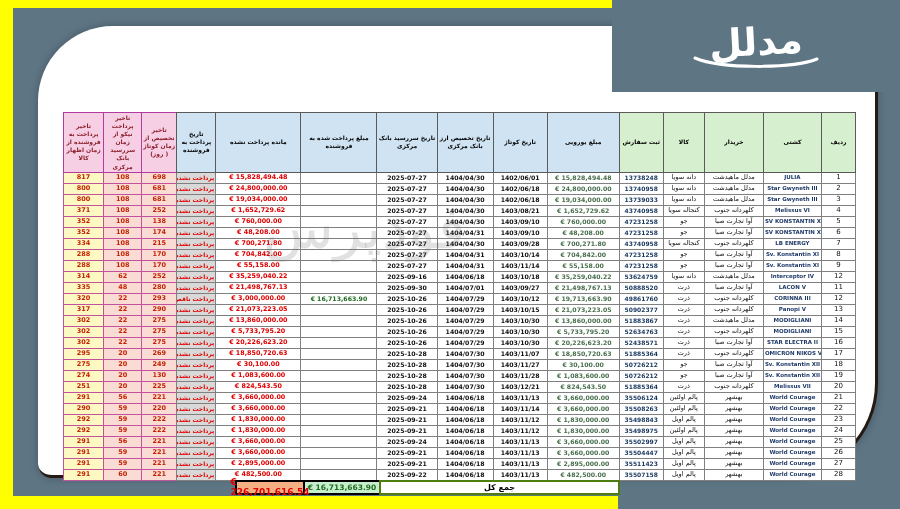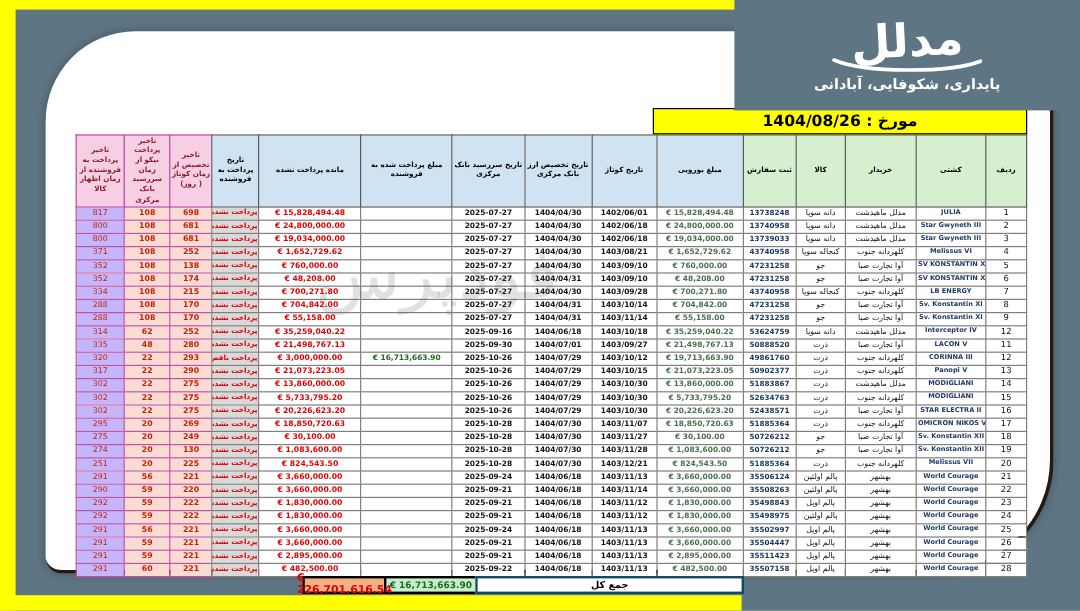--- a/index.html
+++ b/index.html
@@ -62,27 +62,27 @@
   td.c-ship   { direction:ltr; font-size:5.5px; font-weight:bold; color:#1f3a68; }
   td.c-buyer, td.c-goods { font-size:6.5px;margin-top:16px; }
   td.c-order  { direction:ltr; font-size:6px; font-weight:bold; color:#17365d; }
   td.c-euro   { direction:ltr; font-size:6.2px; font-weight:bold; color:#49704d; }
   td.c-date   { direction:ltr; font-size:6.2px; font-weight:bold; }
   td.c-due    { direction:ltr; font-size:6.2px; font-weight:bold; }
   td.c-paid   { direction:ltr; font-size:6.2px; font-weight:bold; color:#1e6b1e; }
   td.c-unpaid { direction:ltr; font-size:6.4px; font-weight:bold; color:#e00000; }
   td.c-status { background:#d9d9d9; color:#e00000; font-weight:bold; font-size:6px; }
   td.c-dalloc, td.c-dnikoo { background:#fbdcd5; color:#c42200; font-weight:bold; border-color:#c2529e; }
-  td.c-dseller { background:#c4b5fd; color:#c42200; font-weight:normal; border-color:#c2529e; }
+  td.c-dseller { background:#fef9c3; color:#c42200; font-weight:bold; border-color:#c2529e; }
 
   
   .totalbar { display:flex; direction:rtl; width:793px; height:15px; margin-top:-1px; }
   .totalbar > div { display:flex; align-items:center; justify-content:center; font-weight:bold; }
   .t-spacer-r { width:236px; }
-  .t-label  { width:224px; background:#fff; border:2px solid #0c4a6e; font-size:8px; color:#000; }
+  .t-label  { width:241px; background:#fff; border:2px solid #4d7c0f; font-size:8px; color:#000; }
   .t-paid   { width:76px; background:#c6efce; border:2px solid #000; border-right:none; font-size:7.5px; color:#1e6b1e; direction:ltr; }
   .t-unpaid { width:68px; background:#f4b083; border:2px solid #000; border-right:none; font-size:9px; color:#e00000; direction:ltr; }
   .t-spacer-l { width:152px; }
 
   
   .wm-big {
     position:absolute; left:225px; top:168px; pointer-events:none;
     font-size:58px; font-weight:normal; color:rgba(105,105,105,0.20); z-index:5;
   }
   .wm-url {
@@ -96,21 +96,20 @@
 
 <div class="strip-top"></div>
 <div class="strip-left"></div>
 <div class="strip-bottom"></div>
 
 <div class="card">
 
   <div class="table-wrap">
 
     <div class="titlebar">
-      <div class="title-date">مورخ : 1404/08/26</div>
     </div>
 
     <table>
       <colgroup>
         <col style="width:34px">
           <col style="width:58px">
           <col style="width:59px">
           <col style="width:41px">
         <col style="width:44px">
           <col style="width:72px">
@@ -634,14 +633,13 @@
   </div>
 
   <div class="wm-big">فودپرس</div>
 </div>
 
 <div class="brand">
   <div class="logo-word">مدلل</div>
   <svg class="swash" width="130" height="14" viewBox="0 0 130 14">
     <path d="M4,3 C30,14 100,14 126,4" stroke="#ffffff" stroke-width="3" fill="none" stroke-linecap="round"></path>
   </svg>
-  <div class="tagline">پایداری، شکوفایی، آبادانی</div>
 </div>
 
 </body></html>

